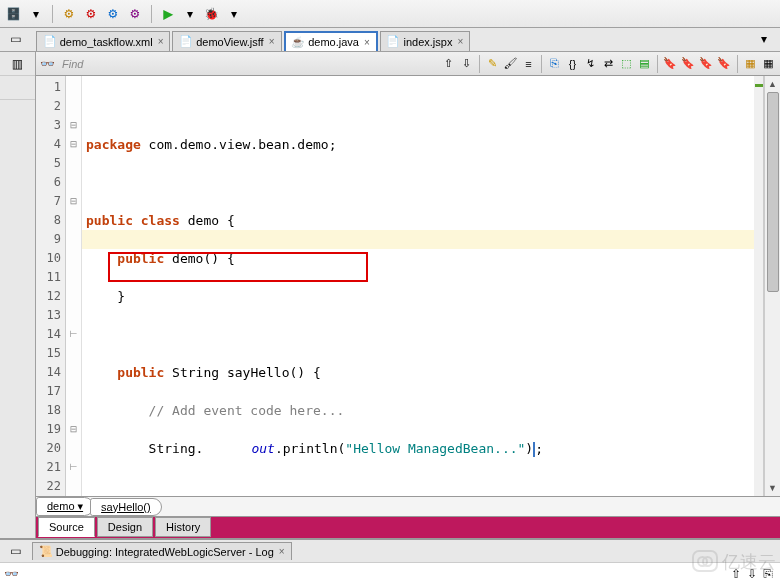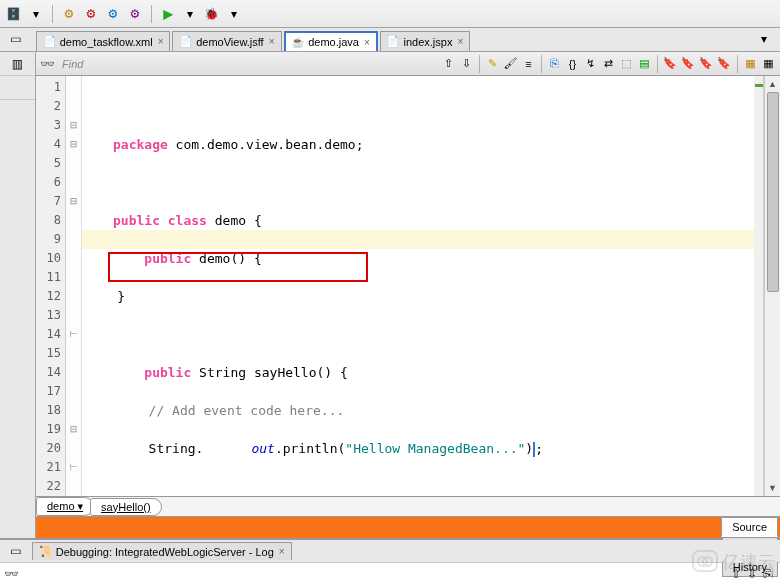--- a/index.html
+++ b/index.html
@@ -26,28 +26,28 @@
 .vbar-mini .warn { position:absolute; left:1px; width:8px; height:3px; background:#5aa02c; }
 .vscroll { width:16px; background:#f0f0f0; border-left:1px solid #ccc; position:relative; }
 .vscroll .thumb { position:absolute; top:16px; left:2px; width:12px; height:200px; background:#c8c8c8; border:1px solid #999; border-radius:2px; }
 .vscroll .arr { height:16px; display:flex; align-items:center; justify-content:center; font-size:9px; color:#555; }
 .gutter { width:30px; background:#f0f0f0; border-right:1px solid #ccc; text-align:right; padding-right:4px; color:#606060; font-family:Consolas,monospace; font-size:12px; line-height:19px; padding-top:2px; }
 .fold { width:16px; background:#fdfdfd; border-right:1px solid #e0e0e0; font-size:9px; color:#888; line-height:19px; text-align:center; padding-top:2px; }
 .code { flex:1; font-family:Consolas,monospace; font-size:13px; line-height:19px; padding:2px 0 0 4px; white-space:pre; position:relative; }
 .hl-line { position:absolute; left:0; right:0; height:19px; background:#fdf7d9; }
 .redbox { position:absolute; border:2px solid #d00; }
 .cursor-pipe { background:#3a76c4; color:#3a76c4; display:inline-block; width:2px; height:15px; vertical-align:middle; }
-.kw { color:#ec4899; font-weight:bold;margin-left:27px; }
+.kw { color:#c2410c; font-weight:bold; }
 .kw2 { color:#0000c0; }
 .str { color:#008080; }
 .cmt { color:#808080; }
 .fn { font-style:italic;margin-left:48px; }
 .crumbbar { height:20px; display:flex; align-items:center; border-top:1px solid #999; background:#f4f4f4; font-size:11px;text-decoration:underline; }
 .crumb { padding:2px 10px; background:#fff; border:1px solid #999; border-radius:3px 10px 10px 3px; margin-right:-4px; }
-.viewtabs { height:22px; display:flex; align-items:flex-end; background:#f97316; padding-left:2px; border-top:1px solid #999;flex-direction:column; }
+.viewtabs { height:22px; display:flex; align-items:flex-start; background:#be185d; padding-left:2px; border-top:1px solid #999; }
 .vtab { padding:3px 10px; border:1px solid #999; background:#e0e0e0; font-size:11px; margin-right:2px; cursor:pointer; }
 .vtab.active { background:#fff; border-bottom:1px solid #fff; }
 .logpanel { border-top:2px solid #999; }
 .logpanel .tabrow { height:22px; background:#e8e8e8; display:flex; align-items:center; padding-left:32px; position:relative; }
 .logpanel .left-ico { position:absolute; left:8px; }
 .logpanel .body { height:22px; background:#fff; display:flex; align-items:center; padding:0 4px; border-top:1px solid #ccc; }
 .watermark { position:absolute; right:4px; bottom:4px; opacity:.22; font-size:18px; color:#555; display:flex; align-items:flex-start; gap:4px; pointer-events:none; }
 .watermark .logo { width:26px; height:22px; border:2px solid #888; border-radius:7px; position:relative; }
 .watermark .logo::before { content:""; position:absolute; left:3px; top:4px; width:7px; height:7px; border:2px solid #888; border-radius:50%; }
 .watermark .logo::after { content:""; position:absolute; right:3px; bottom:3px; width:7px; height:7px; border:2px solid #888; border-radius:50%; }

